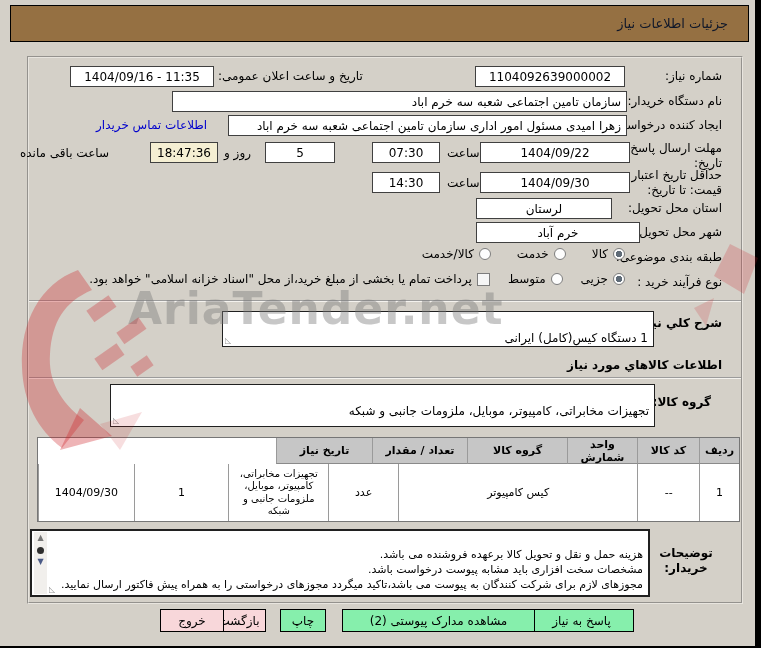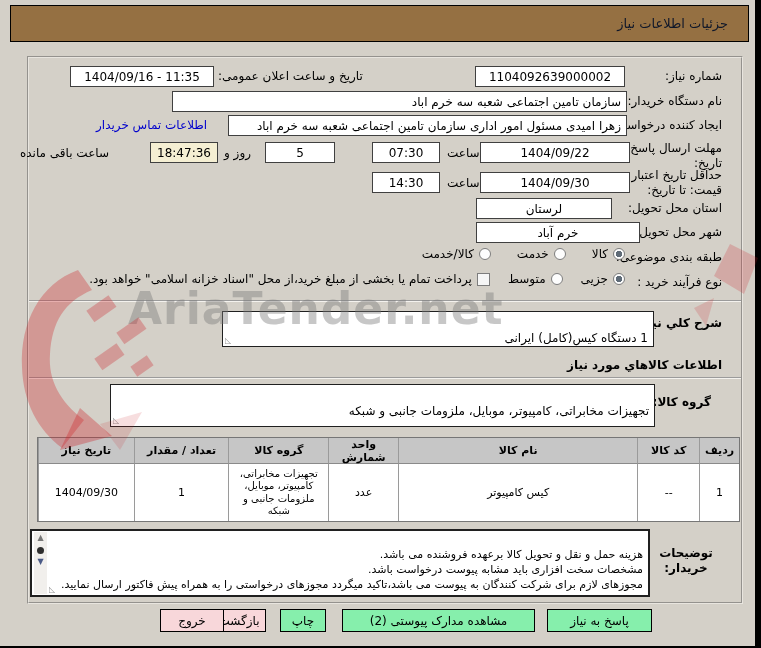--- a/index.html
+++ b/index.html
@@ -164,21 +164,20 @@
 <div class="lbl blbl" style="top:395px;right:50px;">گروه کالا:</div>
 <div class="ta" style="left:110px;top:384px;width:545px;height:43px;">
   <span>تجهیزات مخابراتی، کامپیوتر، موبایل، ملزومات جانبی و شبکه</span>
   <span class="rz">◺</span>
 </div>
 
 <div class="tbl">
   <div class="trow thead">
     <div class="tcell" style="width:40px;">ردیف</div>
     <div class="tcell" style="width:62px;">کد کالا</div>
-    <div class="tcell" style="width:240px;">نام کالا</div>
     <div class="tcell" style="width:70px;">واحد شمارش</div>
     <div class="tcell" style="width:100px;">گروه کالا</div>
     <div class="tcell" style="width:95px;">تعداد / مقدار</div>
     <div class="tcell" style="width:96px;">تاریخ نیاز</div>
   </div>
   <div class="trow tbody">
     <div class="tcell" style="width:40px;">1</div>
     <div class="tcell" style="width:62px;">--</div>
     <div class="tcell" style="width:240px;">کیس کامپیوتر</div>
     <div class="tcell" style="width:70px;">عدد</div>
@@ -194,21 +193,21 @@
 مشخصات سخت افزاری باید مشابه پیوست درخواست باشد.
 مجوزهای لازم برای شرکت کنندگان به پیوست می باشد،تاکید میگردد مجوزهای درخواستی را به همراه پیش فاکتور ارسال نمایید.</span>
   <div class="sbar">
     <span>▲</span>
     <span class="dot"></span>
     <span class="dn">▼</span>
   </div>
   <span class="rz" style="left:17px;">◺</span>
 </div>
 
-<div class="btn green" style="left:547px;width:105px;">پاسخ به نیاز</div>
+<div class="btn green" style="left:529px;width:105px;">پاسخ به نیاز</div>
 <div class="btn green" style="left:342px;width:193px;">مشاهده مدارک پیوستی (2)</div>
 <div class="btn green" style="left:280px;width:46px;">چاپ</div>
 <div class="btn pink" style="left:212px;width:54px;">بازگشت</div>
 <div class="btn pink" style="left:160px;width:64px;">خروج</div>
 
 <div class="wm-text">AriaTender.net</div>
 <svg class="wm-svg" style="left:0;top:262px;" width="240" height="210" viewBox="0 0 240 210">
   <path d="M78,8 C40,22 20,60 22,105 C23,140 38,168 62,186 L84,158 C60,140 48,118 50,92 C52,60 64,40 92,28 Z" fill="#cc2229" opacity="0.32"></path>
   <path d="M60,188 L112,174 L80,146 Z" fill="#cc2229" opacity="0.34"></path>
   <g fill="#cc2229" opacity="0.30">

